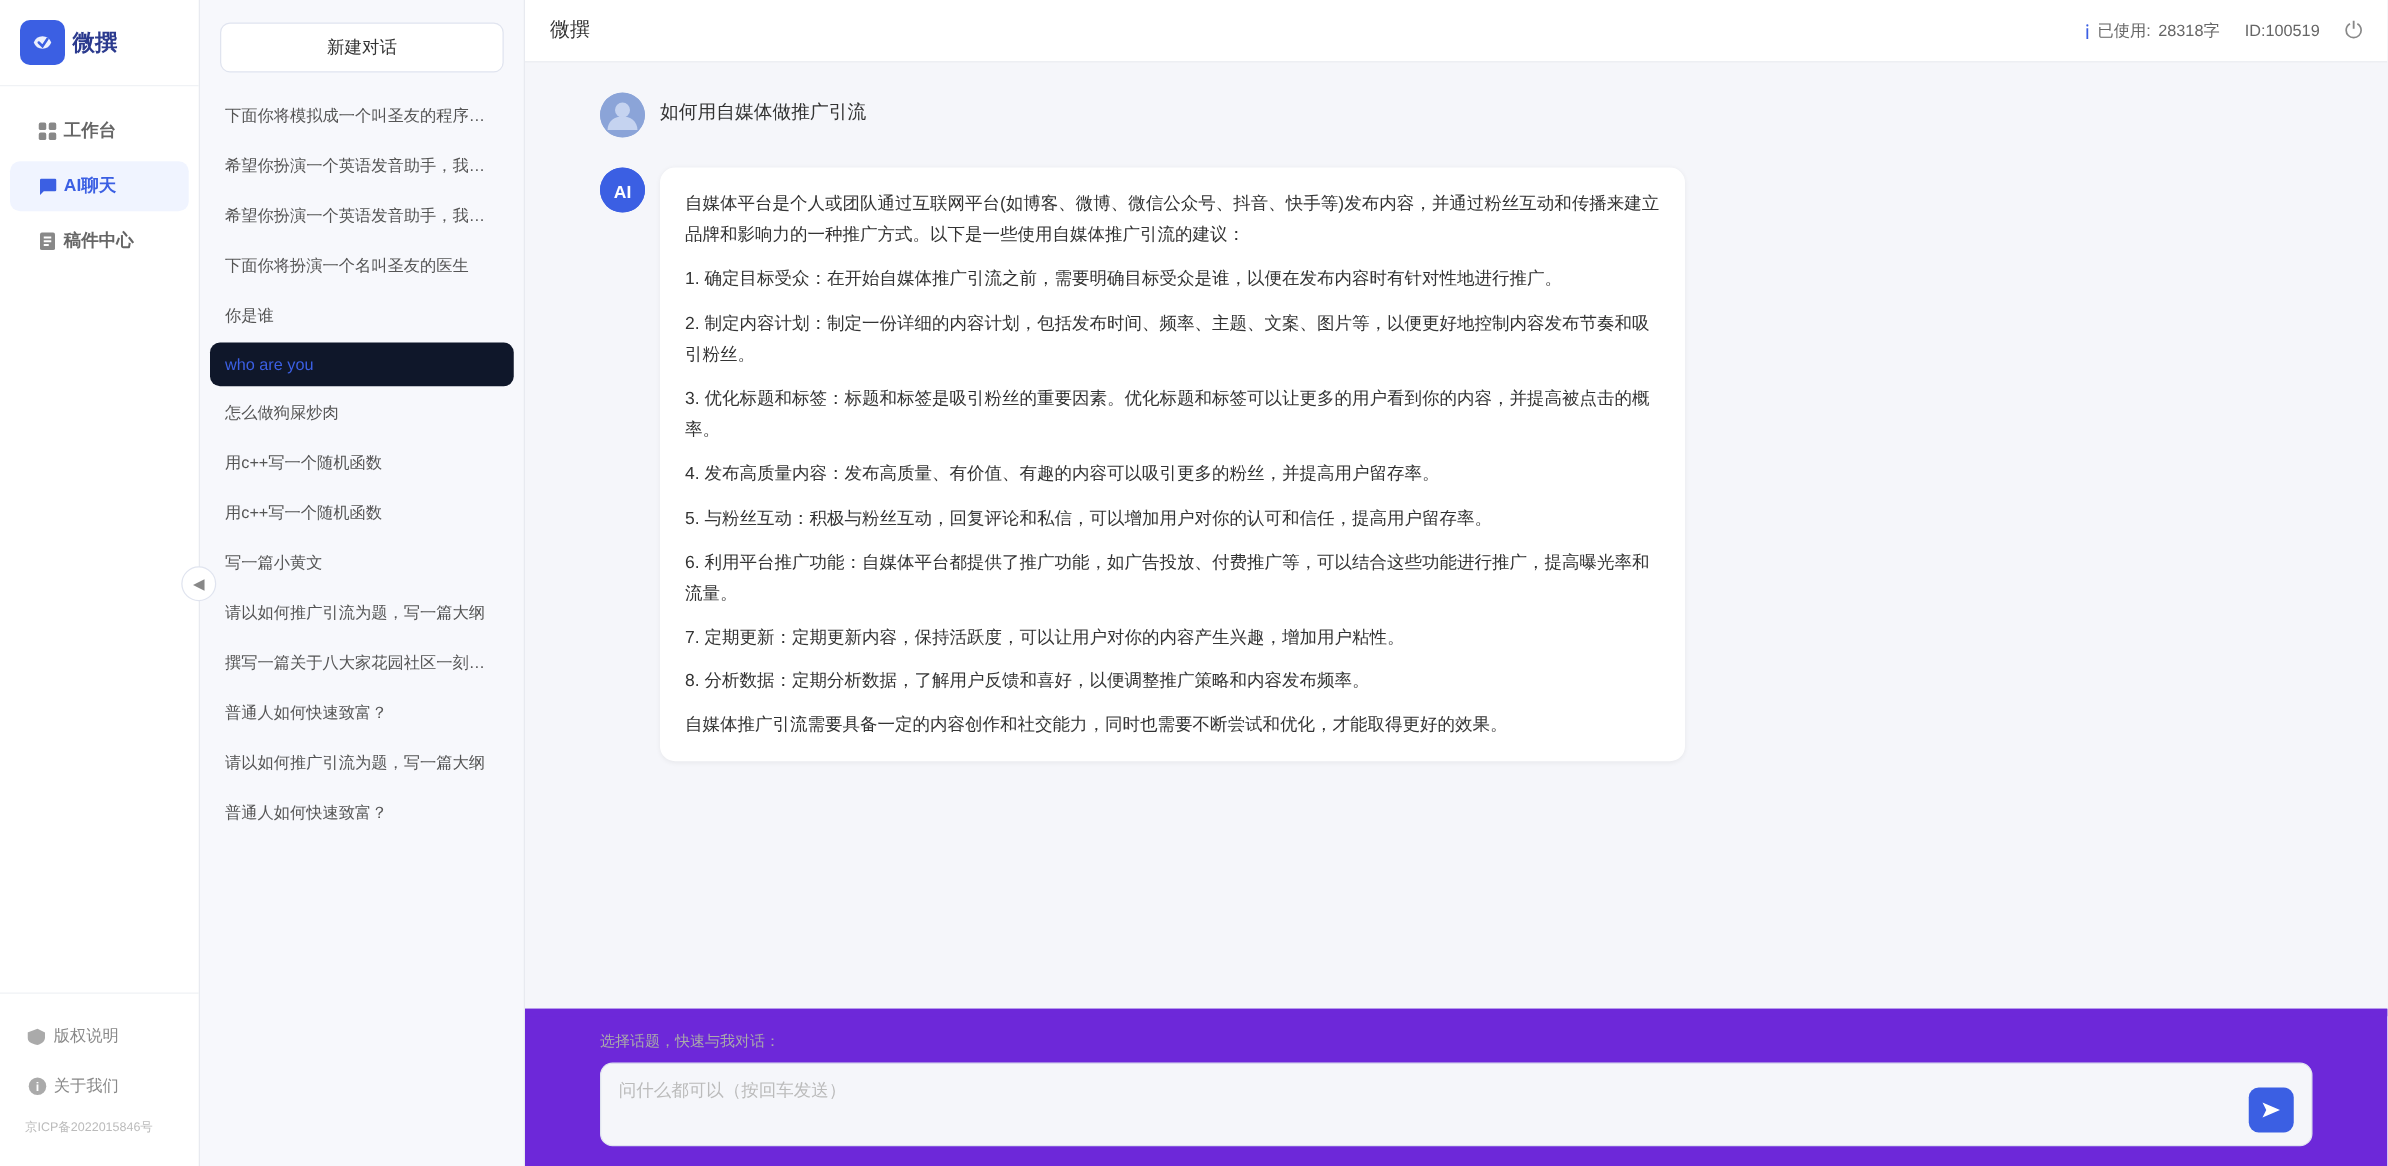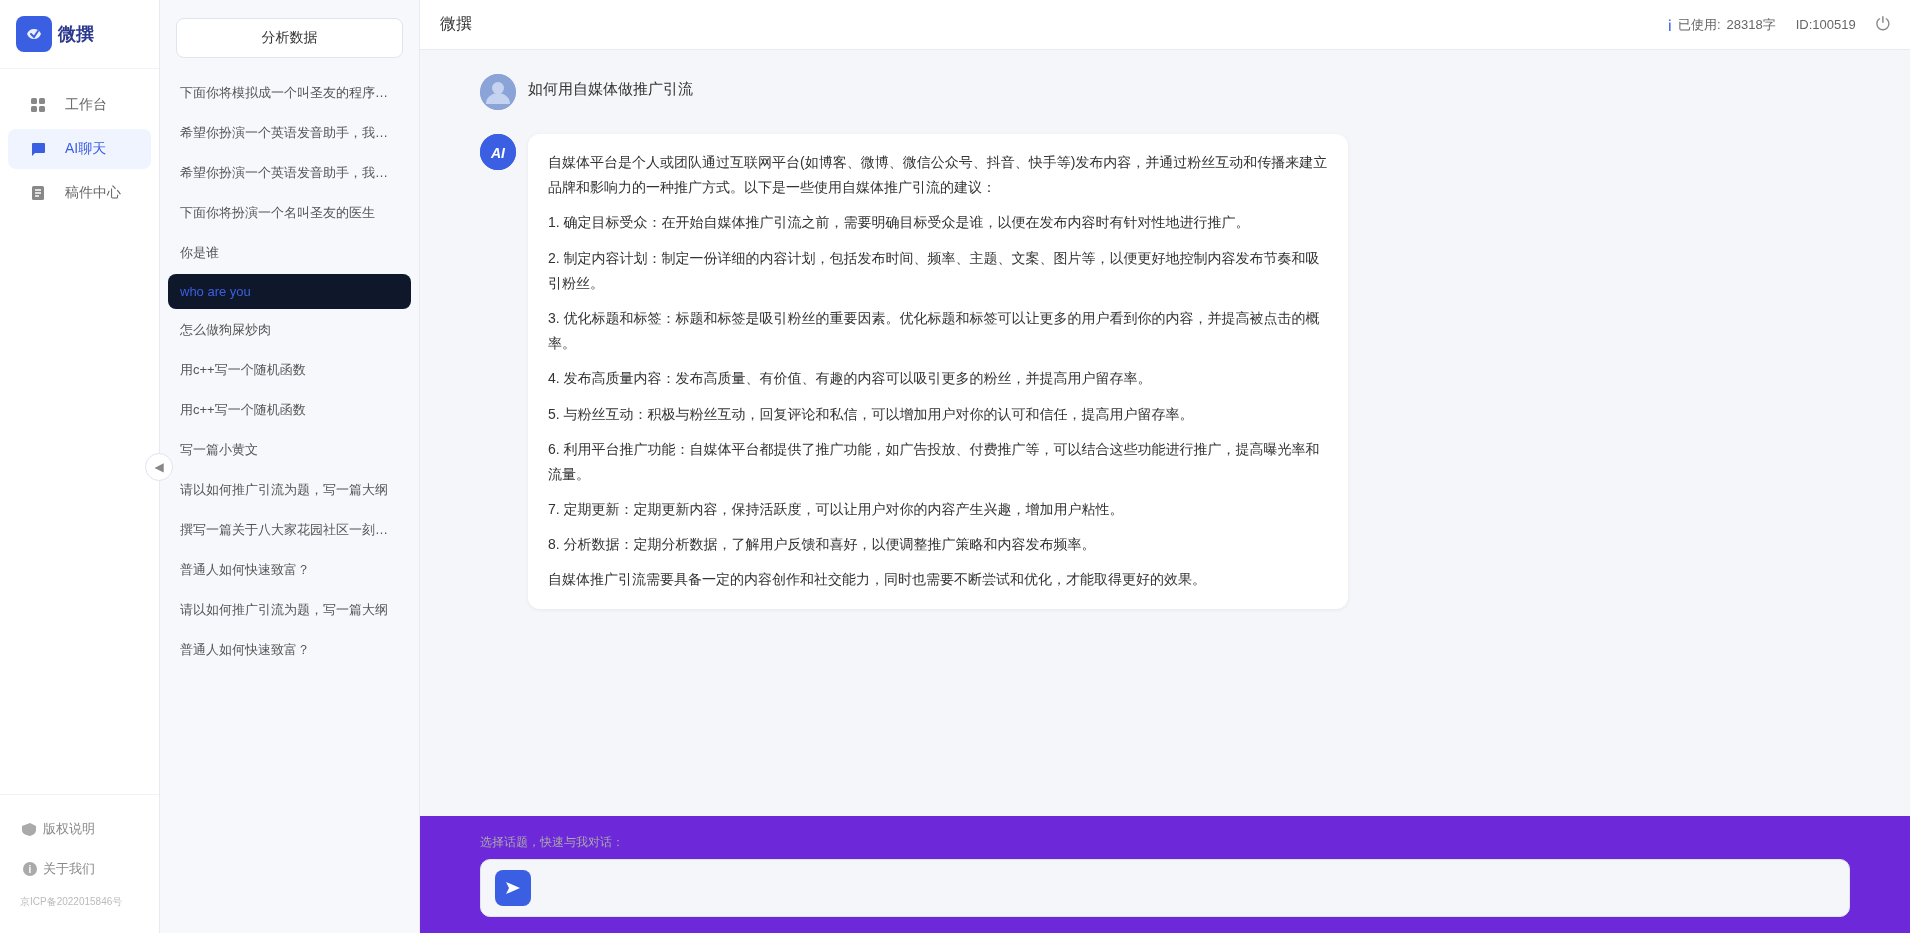--- a/index.html
+++ b/index.html
@@ -4,21 +4,21 @@
   <style>
     * { margin: 0; padding: 0; box-sizing: border-box; }
     body { font-family: -apple-system, BlinkMacSystemFont, 'PingFang SC', 'Microsoft YaHei', sans-serif; background: #f0f2f7; display: flex; height: 933px; overflow: hidden; font-size: 14px; color: #333; }
 
     
     .sidebar { width: 160px; background: #fff; display: flex; flex-direction: column; border-right: 1px solid #e8eaf0; position: relative; }
     .sidebar-logo { display: flex; align-items: center; padding: 16px 16px; gap: 6px; border-bottom: 1px solid #f0f2f5; }
     .logo-icon { width: 36px; height: 36px; background: #3b5fe3; border-radius: 8px; display: flex; align-items: center; justify-content: center; color: white; font-weight: bold; font-size: 18px; }
     .logo-text { font-size: 18px; font-weight: bold; color: #2b3a8e; }
     .sidebar-nav { flex: 1; padding: 16px 0; display: flex; flex-direction: column; gap: 4px; }
-    .nav-item { display: flex; align-items: center; gap: 17px; padding: 10px 20px; cursor: pointer; border-radius: 8px; margin: 0 8px; color: #666; font-size: 14px; }
+    .nav-item { display: flex; align-items: center; gap: 3px; padding: 10px 20px; cursor: pointer; border-radius: 8px; margin: 0 8px; color: #666; font-size: 14px; font-weight: bold; }
     .nav-item.active { background: #f0f4ff; color: #3b5fe3; }
     .nav-icon { width: 20px; height: 20px; display: flex; align-items: center; justify-content: center; }
     .sidebar-bottom { padding: 16px 8px; display: flex; flex-direction: column; gap: 4px; border-top: 1px solid #f0f2f5; }
     .sidebar-bottom-item { display: flex; align-items: center; gap: 3px; padding: 8px 12px; cursor: pointer; color: #888; font-size: 13px; border-radius: 6px; }
     .icp-text { font-size: 10px; color: #bbb; padding: 4px 12px 8px; }
 
     
     .collapse-btn { position: absolute; right: -14px; top: 50%; transform: translateY(-50%); width: 28px; height: 28px; background: #fff; border: 1px solid #e0e4ef; border-radius: 50%; display: flex; align-items: center; justify-content: center; cursor: pointer; z-index: 10; color: #888; font-size: 12px; }
 
     
@@ -45,21 +45,21 @@
 
     
     .msg-user { display: flex; align-items: flex-start; gap: 12px; }
     .msg-avatar { width: 36px; height: 36px; border-radius: 50%; flex-shrink: 0; overflow: hidden; }
     .user-avatar { background: #8ba4d8; display: flex; align-items: center; justify-content: center; }
     .user-avatar svg { width: 36px; height: 36px; }
     .msg-user-content { background: transparent; font-size: 15px; color: #333; padding-top: 6px; }
 
     
     .msg-ai { display: flex; align-items: flex-start; gap: 12px; }
-    .ai-avatar { width: 36px; height: 36px; border-radius: 50%; background: #3b5fe3; display: flex; align-items: center; justify-content: center; color: white; font-weight: bold; font-size: 14px; flex-shrink: 0; font-style: italic; }
+    .ai-avatar { width: 36px; height: 36px; border-radius: 50%; background: #3b5fe3; display: flex; align-items: center; justify-content: center; color: white; font-weight: bold; font-size: 14px; flex-shrink: 0; }
     .msg-ai-content { background: #fff; border-radius: 12px; padding: 16px 20px; font-size: 14px; color: #333; line-height: 1.8; max-width: 820px; box-shadow: 0 1px 4px rgba(0,0,0,0.06); }
     .msg-ai-content p { margin-bottom: 10px; }
     .msg-ai-content p:last-child { margin-bottom: 0; }
 
     
     .input-area { background: #6d28d9; border-top: 6px solid #6d28d9; padding: 12px 60px 16px; }
     .quick-prompt-label { font-size: 12px; color: #aaa; margin-bottom: 8px; }
     .input-box-wrapper { display: flex; align-items: flex-end; gap: 10px; background: #f5f6fa; border: 1px solid #e0e4ef; border-radius: 10px; padding: 10px 14px; }
     .input-box { flex: 1; background: transparent; border: none; outline: none; font-size: 14px; color: #333; resize: none; line-height: 1.6; min-height: 40px; max-height: 120px; font-family: inherit; }
     .input-box::placeholder { color: #bbb; }
@@ -131,21 +131,21 @@
       <span>关于我们</span>
     </div>
     <div class="icp-text">京ICP备2022015846号</div>
   </div>
 
   <div class="collapse-btn">◀</div>
 </div>
 
 <div class="chat-list">
   <div class="chat-list-header">
-    <button class="new-chat-btn">分析数据</button>
+    <button class="new-chat-btn">新建对话</button>
   </div>
   <div class="chat-items">
     <div class="chat-item">下面你将模拟成一个叫圣友的程序员，我说...</div>
     <div class="chat-item">希望你扮演一个英语发音助手，我提供给你...</div>
     <div class="chat-item">希望你扮演一个英语发音助手，我提供给你...</div>
     <div class="chat-item">下面你将扮演一个名叫圣友的医生</div>
     <div class="chat-item">你是谁</div>
     <div class="chat-item active">who are you</div>
     <div class="chat-item">怎么做狗屎炒肉</div>
     <div class="chat-item">用c++写一个随机函数</div>
@@ -205,20 +205,21 @@
         <p>7. 定期更新：定期更新内容，保持活跃度，可以让用户对你的内容产生兴趣，增加用户粘性。</p>
         <p>8. 分析数据：定期分析数据，了解用户反馈和喜好，以便调整推广策略和内容发布频率。</p>
         <p>自媒体推广引流需要具备一定的内容创作和社交能力，同时也需要不断尝试和优化，才能取得更好的效果。</p>
       </div>
     </div>
   </div>
 
   <div class="input-area">
     <div class="quick-prompt-label">选择话题，快速与我对话：</div>
     <div class="input-box-wrapper">
+      <textarea class="input-box" rows="2" placeholder="问什么都可以（按回车发送）" style=""></textarea>
       <div class="send-btn">
         <svg width="18" height="18" viewBox="0 0 18 18" fill="none">
           <path d="M16 9L2 3l3 6-3 6 14-6z" fill="white"></path>
         </svg>
       </div>
     </div>
   </div>
 </div>
 
 </body></html>

